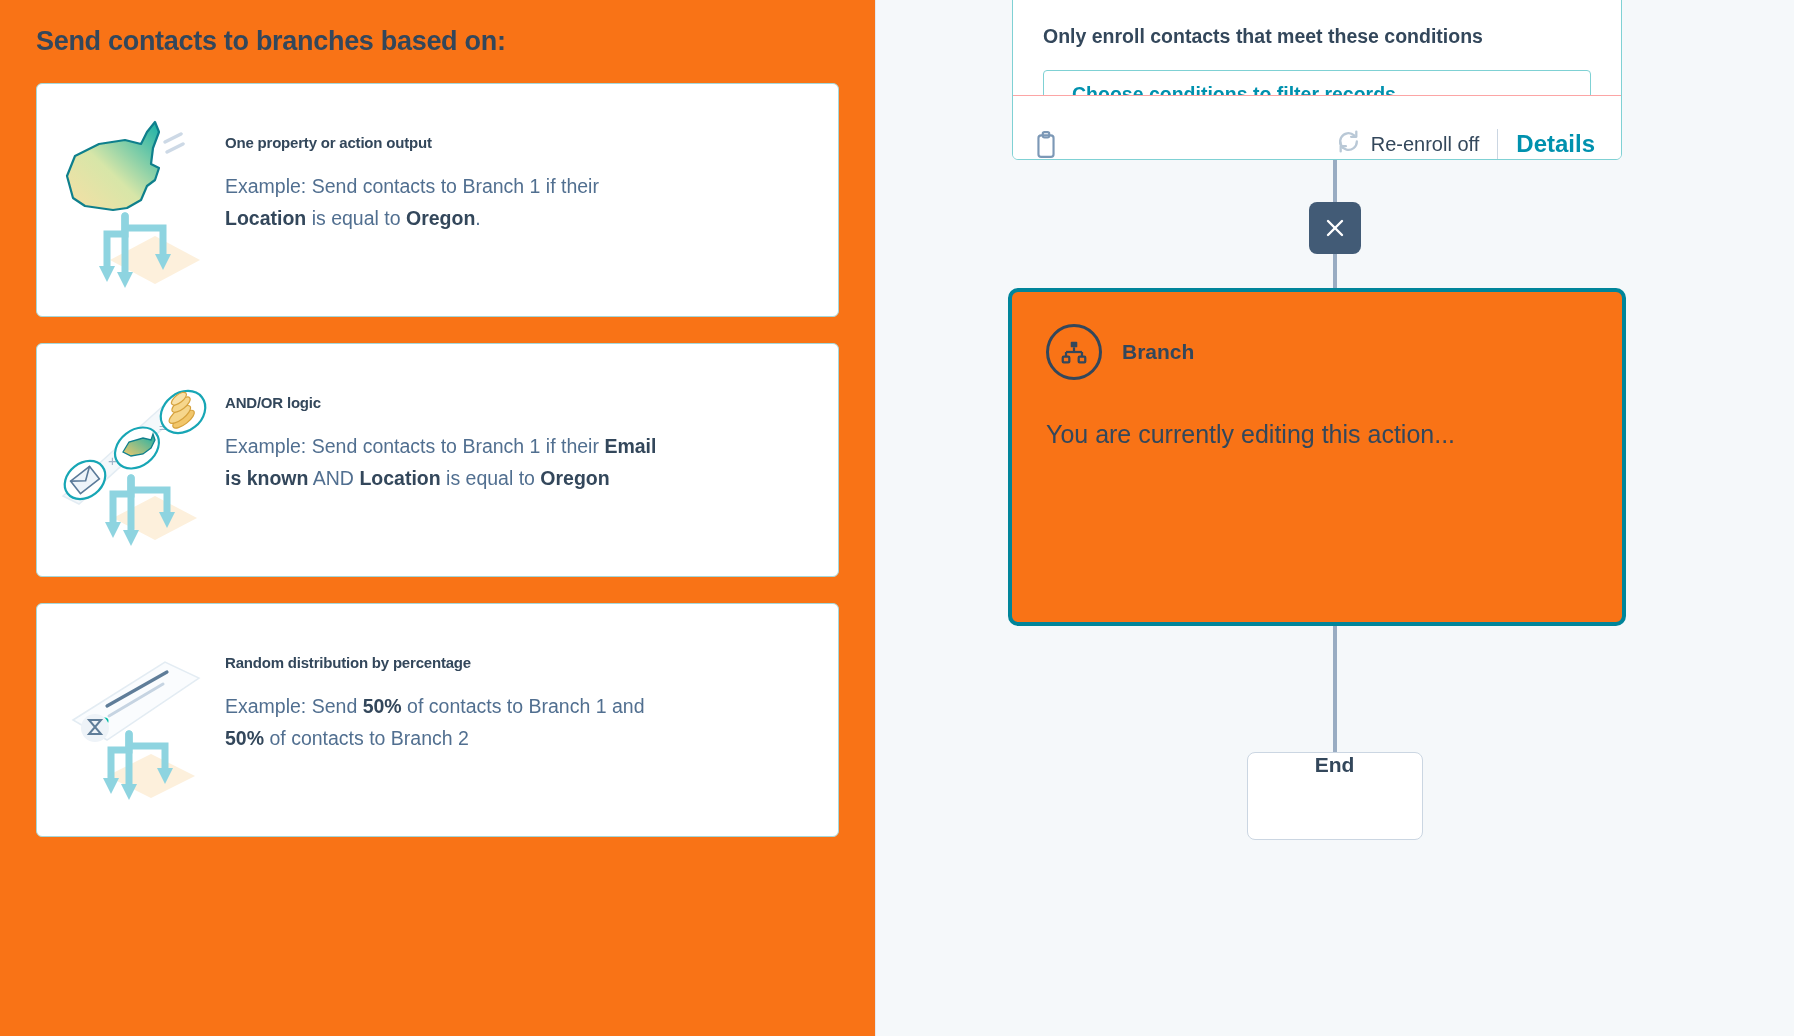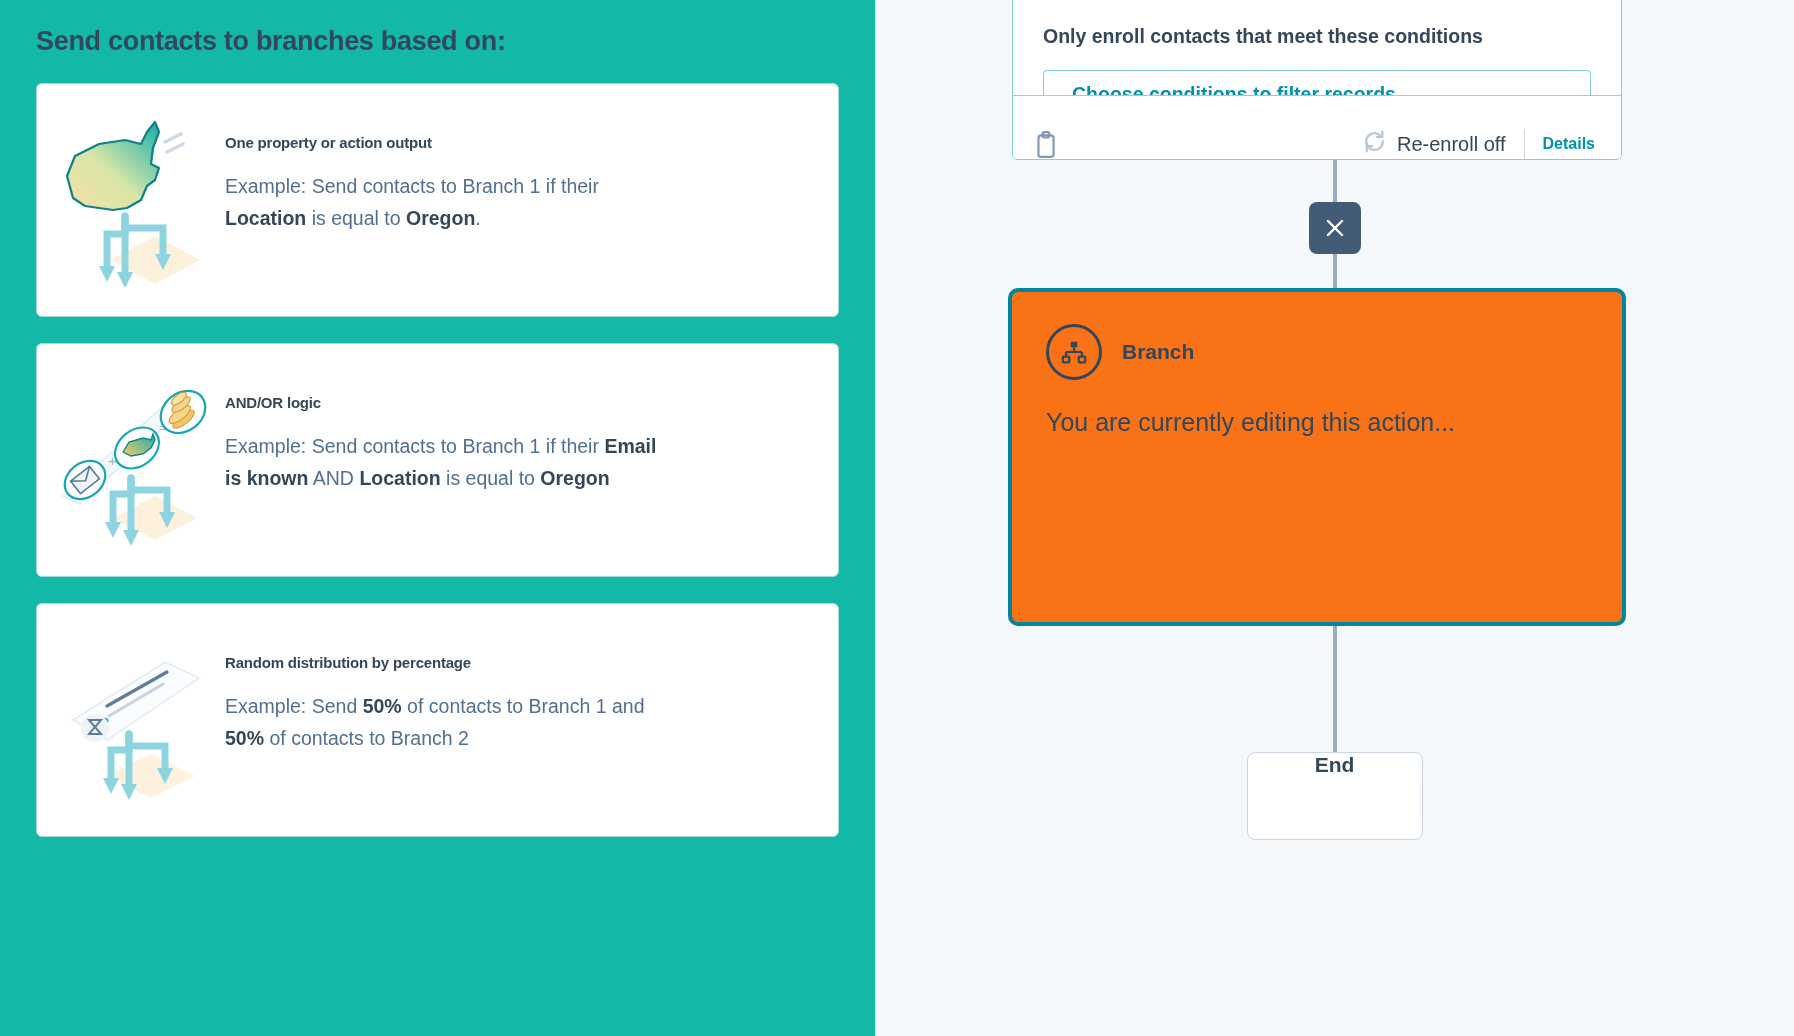--- a/index.html
+++ b/index.html
@@ -7,21 +7,21 @@
     width: 1794px; height: 1036px;
     font-family: "Liberation Sans", sans-serif;
     background: #ffffff;
     overflow: hidden;
   }
   #app { position: relative; width: 1794px; height: 1036px; display: flex; }
 
   
   .left-panel {
     width: 875px; height: 1036px;
-    background: #14b8a6;
+    background: #f97316;
     padding: 26px 36px 0 36px;
     position: relative;
     flex: 0 0 875px;
   }
   .panel-title {
     font-size: 27px;
     font-weight: bold;
     color: #33475b;
     letter-spacing: -0.3px;
     margin-bottom: 26px;
@@ -115,21 +115,21 @@
     padding: 0 26px 0 20px;
     gap: 24px;
   }
   .clip-icon { width: 26px; height: 28px; }
   .footer-right { margin-left: auto; display: flex; align-items: center; gap: 0; }
   .reenroll {
     display: flex; align-items: center; gap: 10px;
     font-size: 20px; color: #33475b;
   }
   .vsep { width: 1px; height: 30px; background: #cbd6e2; margin: 0 18px; }
-  .details-link { font-size: 16px; font-weight: bold; color: #0091ae; cursor: pointer; }
+  .details-link { font-size: 24px; font-weight: bold; color: #0091ae; cursor: pointer; }
 
   
   .close-btn {
     position: absolute;
     width: 52px; height: 52px;
     background: #425b76;
     border-radius: 8px;
     display: flex; align-items: center; justify-content: center;
     left: 50%; margin-left: -26px;
     top: 202px;
@@ -150,21 +150,21 @@
   }
   .branch-head { display: flex; align-items: center; gap: 20px; }
   .branch-icon-wrap {
     width: 56px; height: 56px;
     border: 3px solid #33475b;
     border-radius: 50%;
     display: flex; align-items: center; justify-content: center;
   }
   .branch-label { font-size: 21px; font-weight: bold; color: #33475b; }
   .branch-text {
-    margin-top: 28px;
+    margin-top: 40px;
     font-size: 25px; color: #33475b;
   }
 
   
   .end-node {
     position: absolute;
     left: 50%; margin-left: -88px;
     top: 752px;
     width: 176px; height: 88px;
     background: #fff;

